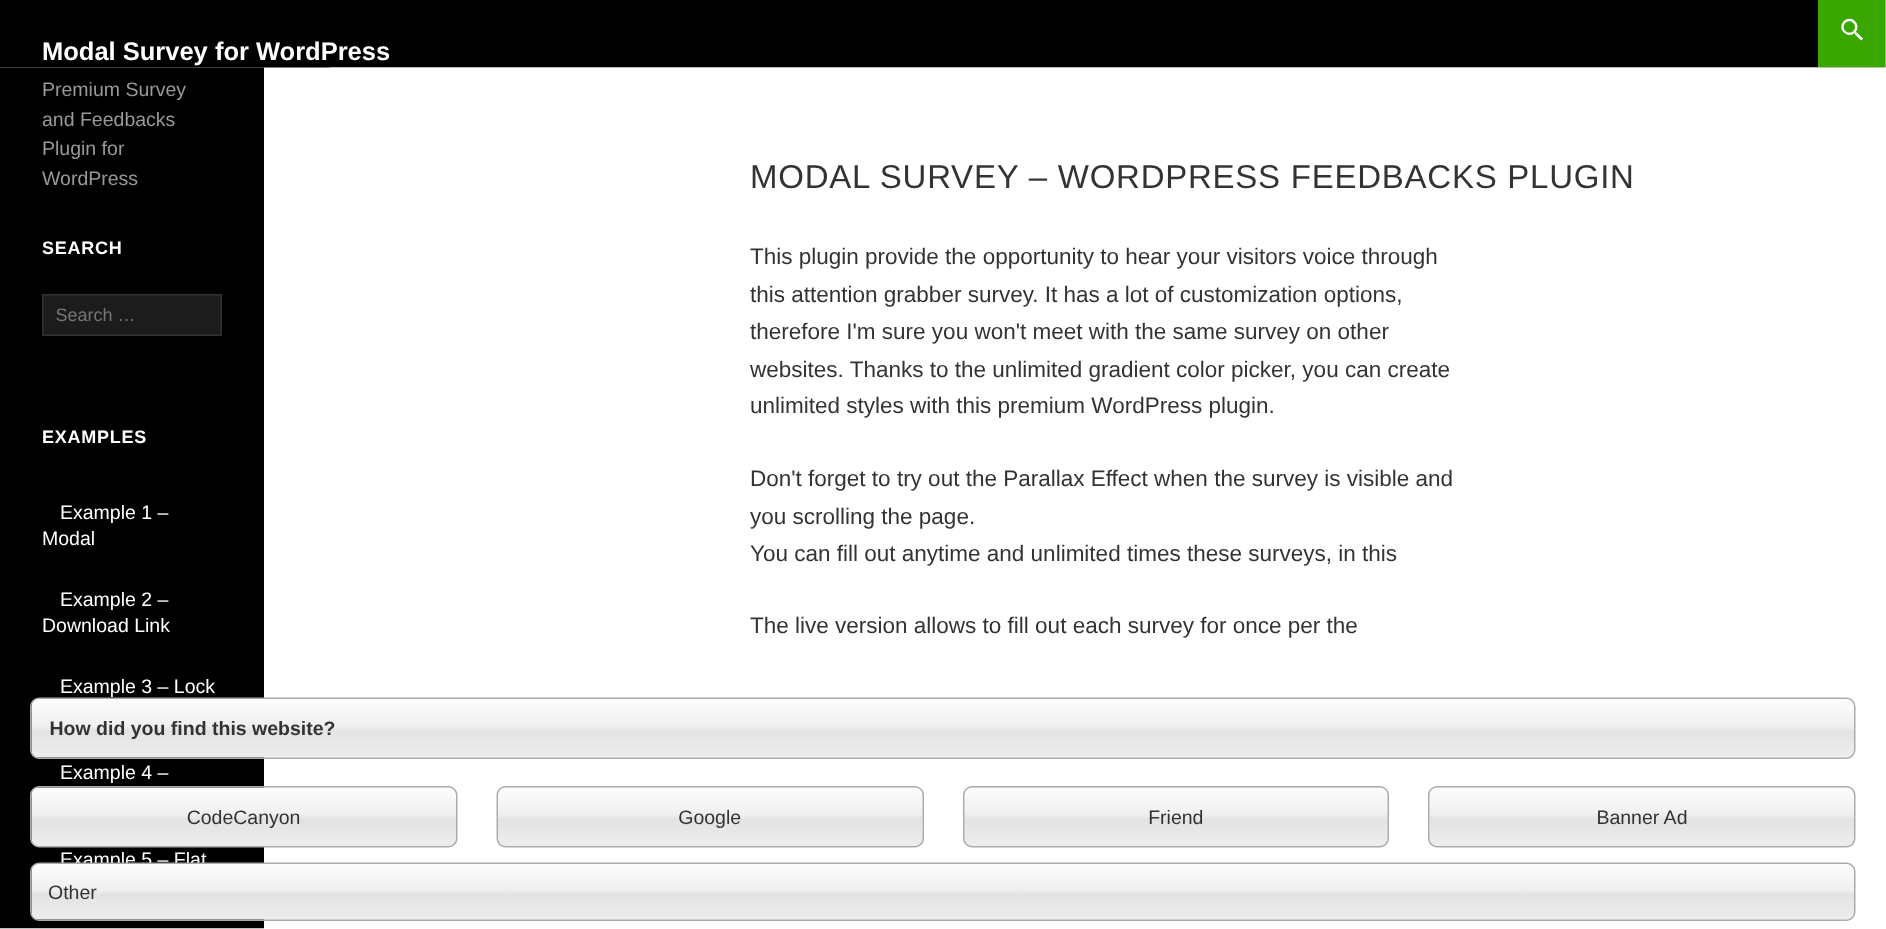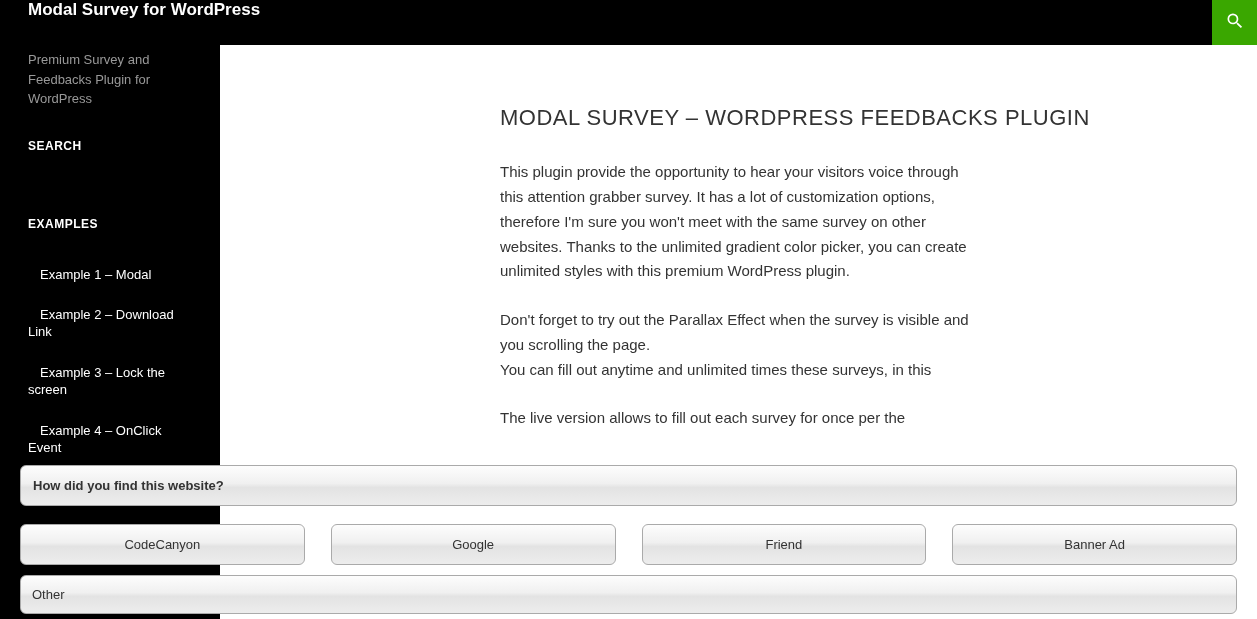--- a/index.html
+++ b/index.html
@@ -13,21 +13,21 @@
       width: 1257px;
       height: 619px;
       overflow: hidden;
       position: relative;
     }
     .header {
       background: #000;
       height: 45px;
       display: flex;
       justify-content: space-between;
-      align-items: flex-start;
+      align-items: flex-end;
     }
     .header-title {
       color: #fff;
       font-size: 17px;
       font-weight: bold;
       padding-left: 28px;
     }
     .search-btn {
       background: #3aa700;
       width: 45px;
@@ -39,21 +39,21 @@
     }
     .search-btn svg {
       width: 20px;
       height: 20px;
       fill: #fff;
     }
     .sidebar {
       position: absolute;
       left: 0;
       top: 45px;
-      width: 220px;
+      width: 176px;
       height: calc(100% - 45px);
       background: #000;
       color: #fff;
       padding: 0;
       overflow: hidden;
     }
     .tagline {
       padding: 5px 28px 20px 28px;
       font-size: 13px;
       color: #999;
@@ -170,20 +170,21 @@
       <svg viewBox="0 0 24 24">
           <path d="M15.5 14h-.79l-.28-.27A6.471 6.471 0 0 0 16 9.5 6.5 6.5 0 1 0 9.5 16c1.61 0 3.09-.59 4.23-1.57l.27.28v.79l5 4.99L20.49 19l-4.99-5zm-6 0C7.01 14 5 11.99 5 9.5S7.01 5 9.5 5 14 7.01 14 9.5 11.99 14 9.5 14z"></path>
         </svg>
     </span>
   </div>
 </div>
 
 <div class="sidebar">
   <div class="tagline">Premium Survey and Feedbacks Plugin for WordPress</div>
   <div class="sidebar-heading">SEARCH</div>
+  <input type="text" class="search-box" placeholder="Search …" style="">
   <div class="sidebar-heading" style="margin-top:30px;">EXAMPLES</div>
   <ul class="nav-list">
     <li><a>Example 1 – Modal</a></li>
     <li><a>Example 2 – Download Link</a></li>
     <li><a>Example 3 – Lock the screen</a></li>
     <li><a>Example 4 – OnClick Event</a></li>
     <li><a>Example 5 – Flat Style</a></li>
     <li><a>Example 6 – Results with Progress Bar</a></li>
     <li><a>Example 7 – Specified Question's results</a></li>
     <li></li>

